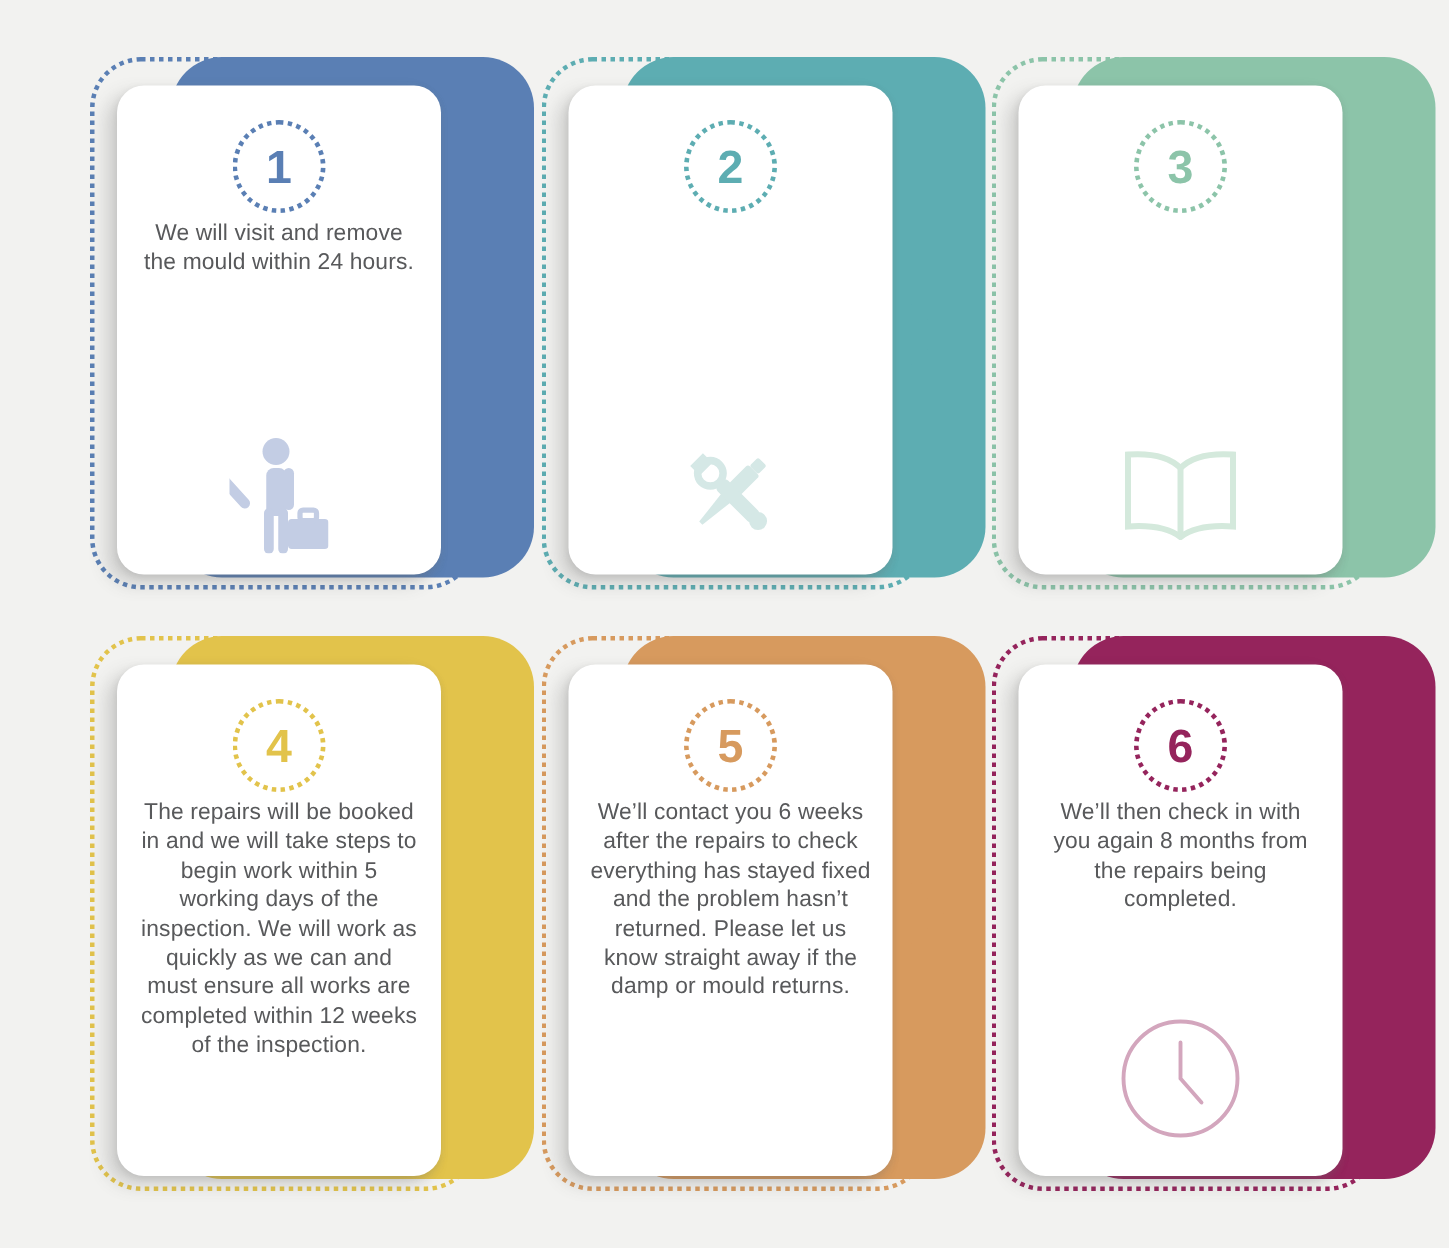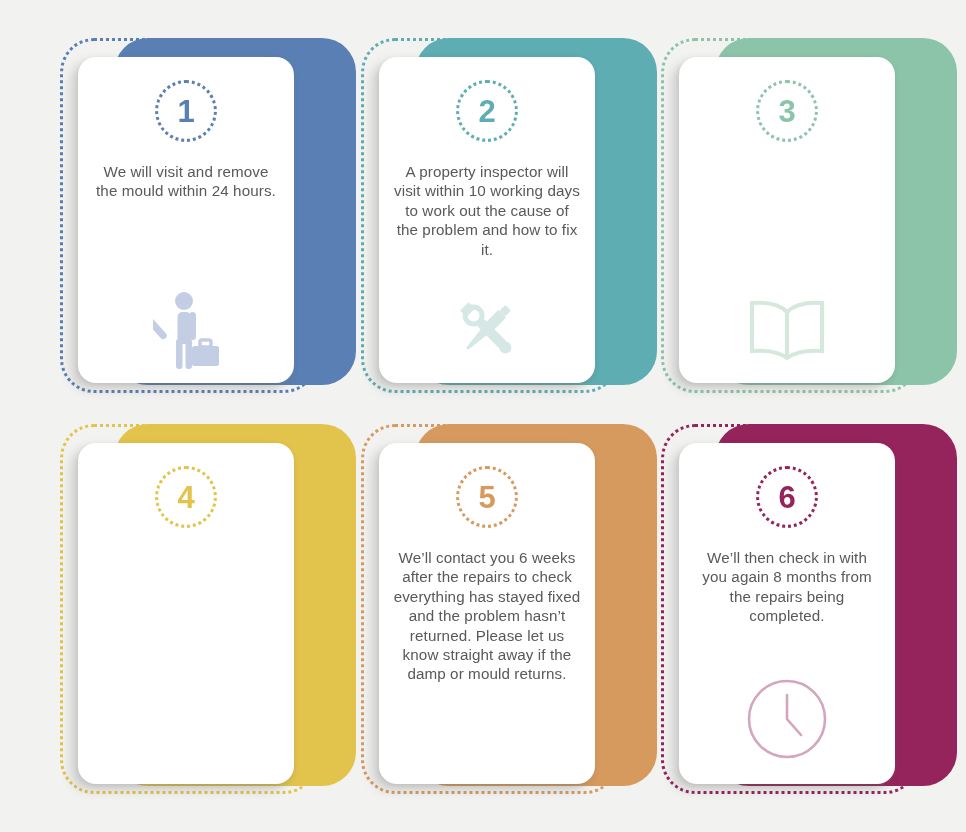--- a/index.html
+++ b/index.html
@@ -63,21 +63,21 @@
     align-items: center;
     justify-content: center;
   }
   .num {
     font-size: 31px;
     font-weight: bold;
     line-height: 1;
     color: currentColor;
   }
   .body-text {
-    margin-top: 20px;
+    margin-top: 4px;
     padding: 0 14px;
     font-size: 15.2px;
     line-height: 19.4px;
     color: #58595b;
     text-align: center;
     letter-spacing: 0.1px;
   }
   .icon-wrap {
     margin-top: auto;
     padding-bottom: 20px;
@@ -118,21 +118,20 @@
   </div>
 
   <div class="step" style="left:361px; top:38px;">
     <div class="dots" style="color:#5dadb2; height:355px;"></div>
     <div class="bar" style="color:#5dadb2; background:#5dadb2; left:54px; top:0px; width:242px; height:347px;"></div>
     <div class="arrow" style="color:#5dadb2; left:236px; top:155px;"></div>
     <div class="card" style="top:19px; height:326px; color:#5dadb2;">
       <div class="num-circle">
         <span class="num">2</span>
       </div>
-      <div class="body-text">A property inspector will visit within 10 working days to work out the cause of the problem and how to fix it.</div>
       <div class="icon-wrap">
         <svg width="72" height="72" viewBox="0 0 72 72" fill="#d5e8e6">
 
           <g transform="rotate(45 36 36)">
             <rect x="32" y="6" width="8" height="8" rx="1.5"></rect>
             <rect x="30.5" y="14" width="11" height="24" rx="2"></rect>
             <polygon points="31.5,38 40.5,38 37.5,64 34.5,64"></polygon>
           </g>
 
           <g transform="rotate(-45 36 36)">
@@ -164,20 +163,21 @@
   </div>
 
   <div class="step" style="left:60px; top:424px;">
     <div class="dots" style="color:#e2c34b; height:370px;"></div>
     <div class="bar" style="color:#e2c34b; background:#e2c34b; left:54px; top:0px; width:242px; height:362px;"></div>
     <div class="arrow" style="color:#e2c34b; left:236px; top:155px;"></div>
     <div class="card" style="top:19px; height:341px; color:#e2c34b;">
       <div class="num-circle">
         <span class="num">4</span>
       </div>
+      <div class="body-text">The repairs will be booked in and we will take steps to begin work within 5 working days of the inspection. We will work as quickly as we can and must ensure all works are completed within 12 weeks of the inspection.</div>
     </div>
   </div>
 
   <div class="step" style="left:361px; top:424px;">
     <div class="dots" style="color:#d79a5e; height:370px;"></div>
     <div class="bar" style="color:#d79a5e; background:#d79a5e; left:54px; top:0px; width:242px; height:362px;"></div>
     <div class="arrow" style="color:#d79a5e; left:236px; top:155px;"></div>
     <div class="card" style="top:19px; height:341px; color:#d79a5e;">
       <div class="num-circle">
         <span class="num">5</span>

